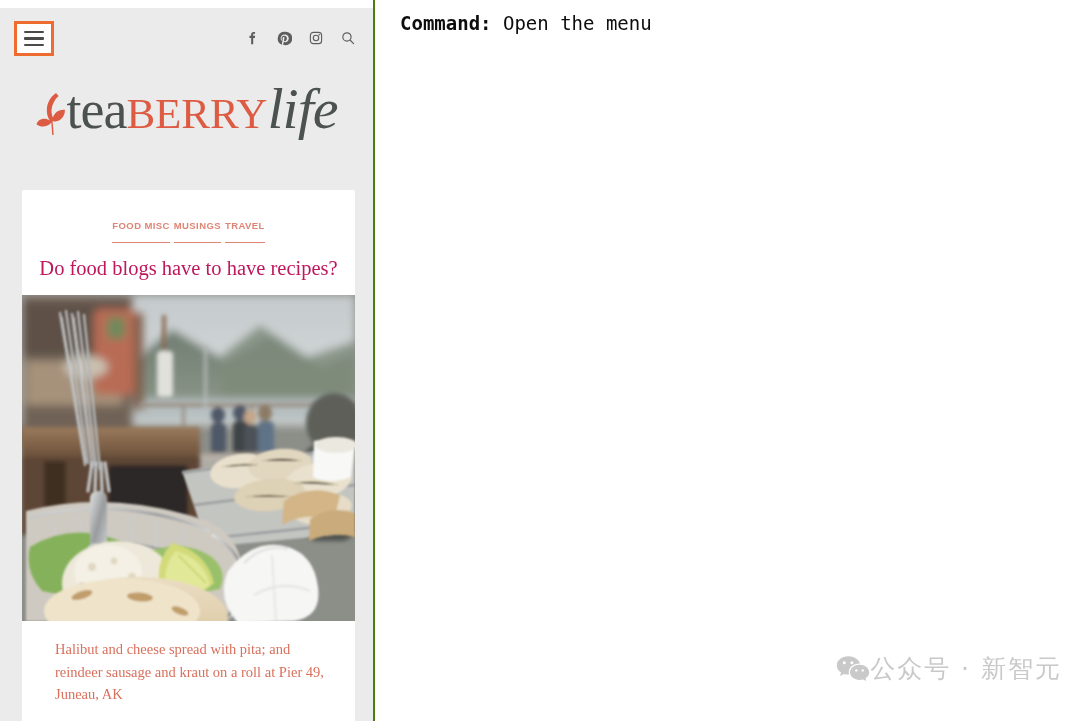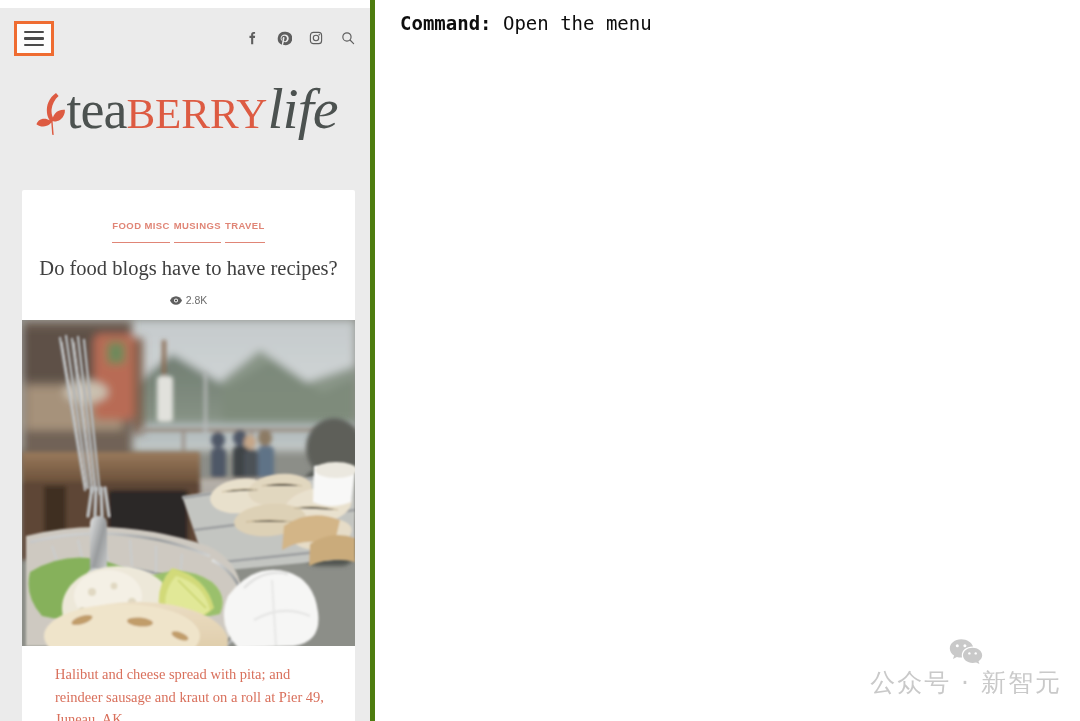--- a/index.html
+++ b/index.html
@@ -21,21 +21,21 @@
 
   
   #phone {
     position: absolute;
     left: 0;
     top: 0;
     width: 375px;
     height: 721px;
     background: #ebebeb;
     overflow: hidden;
-    border-right: 5px solid #4d7c0f;
+    border-right: 2px solid #4d7c0f;
   }
 
   #phone-top-strip {
     position: absolute;
     left: 0; top: 0;
     width: 375px; height: 8px;
     background: #ffffff;
   }
 
   
@@ -149,21 +149,21 @@
     margin: 0 2px;
     cursor: pointer;
   }
 
   .post-title {
     display: block;
     text-align: center;
     font-family: "Liberation Serif", serif;
     font-size: 20.5px;
     font-weight: normal;
-    color: #404040;
+    color: #be185d;
     line-height: 1.25;
     margin-top: 13px;
     padding: 0 14px;
     text-decoration: none;
     cursor: pointer;
   }
 
   .post-views {
     text-align: center;
     margin-top: 13px;
@@ -215,26 +215,25 @@
     color: #0d0d0d;
     white-space: pre;
   }
   .command-label { font-weight: bold; }
   .command-text  { font-weight: normal; }
 
   
   .watermark {
     position: absolute;
     right: 18px;
-    bottom: 22px;
+    bottom: 36px;
     display: flex;
     align-items: center;
     color: #c9c9c9;
     user-select: none;
-    flex-direction: column;
   }
   .wechat-icon { width: 34px; height: 28px; }
   .watermark-text {
     font-family: "DejaVu Sans", sans-serif;
     font-size: 25px;
     letter-spacing: 2px;
     color: #c9c9c9;
   }
 </style>
 </head>
@@ -288,28 +287,20 @@
     </div>
 
     <article class="post-card">
 
       <div class="post-meta-cats">
         <a class="cat-link">FOOD MISC</a><a class="cat-link">MUSINGS</a><a class="cat-link">TRAVEL</a>
       </div>
 
       <a class="post-title">Do food blogs have to have recipes?</a>
 
-      <div class="post-views">
-        <svg class="eye-icon" viewBox="0 0 14 10" aria-hidden="true">
-          <path d="M7 0C3.6 0 1 2.6 0 5c1 2.4 3.6 5 7 5s6-2.6 7-5c-1-2.4-3.6-5-7-5z" fill="#5e5e5e"></path>
-          <circle cx="7" cy="5" r="2.3" fill="#ffffff"></circle>
-          <circle cx="7" cy="5" r="1.3" fill="#4a4a4a"></circle>
-        </svg>
-        <span>2.8K</span>
-      </div>
 
       <div class="post-photo">
         <svg viewBox="0 0 333 326" preserveAspectRatio="none" aria-hidden="true">
           <defs>
             <linearGradient id="sky" x1="0" y1="0" x2="0" y2="1">
               <stop offset="0%" stop-color="#c9cfd2"></stop>
               <stop offset="100%" stop-color="#dfe3e4"></stop>
             </linearGradient>
             <linearGradient id="mtn" x1="0" y1="0" x2="0" y2="1">
               <stop offset="0%" stop-color="#6f7d72"></stop>

